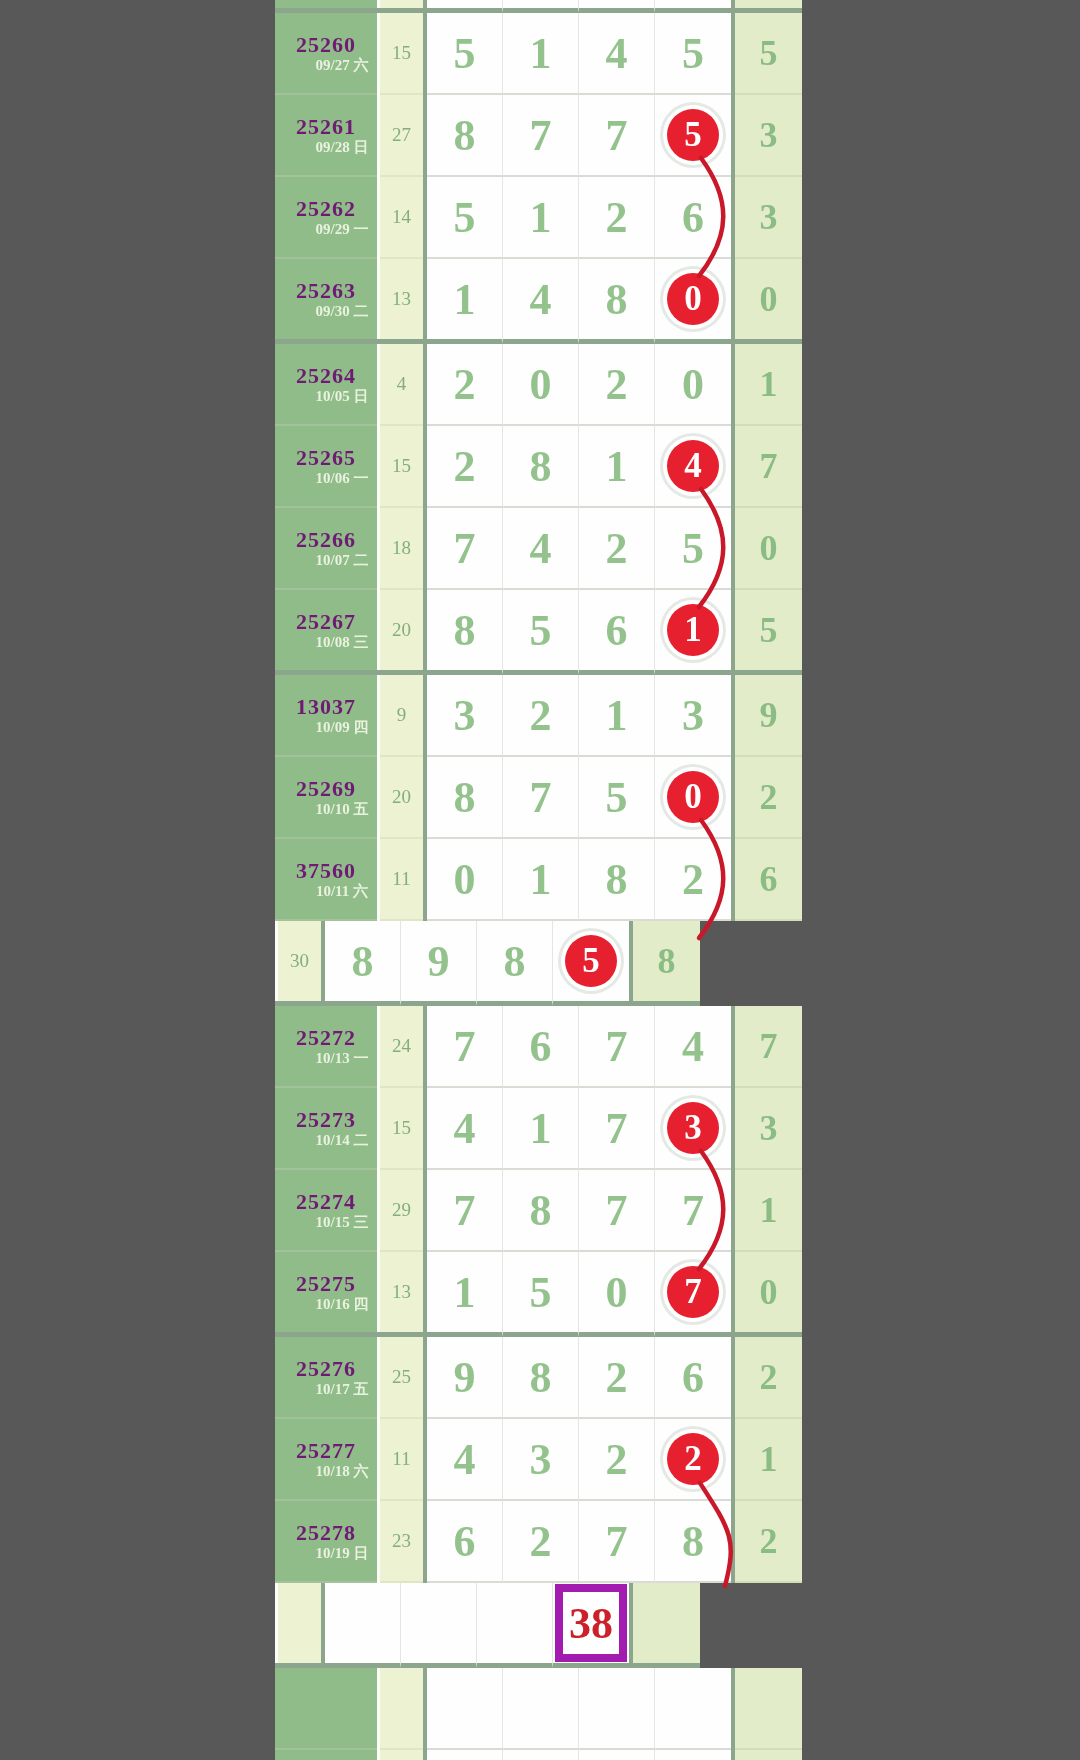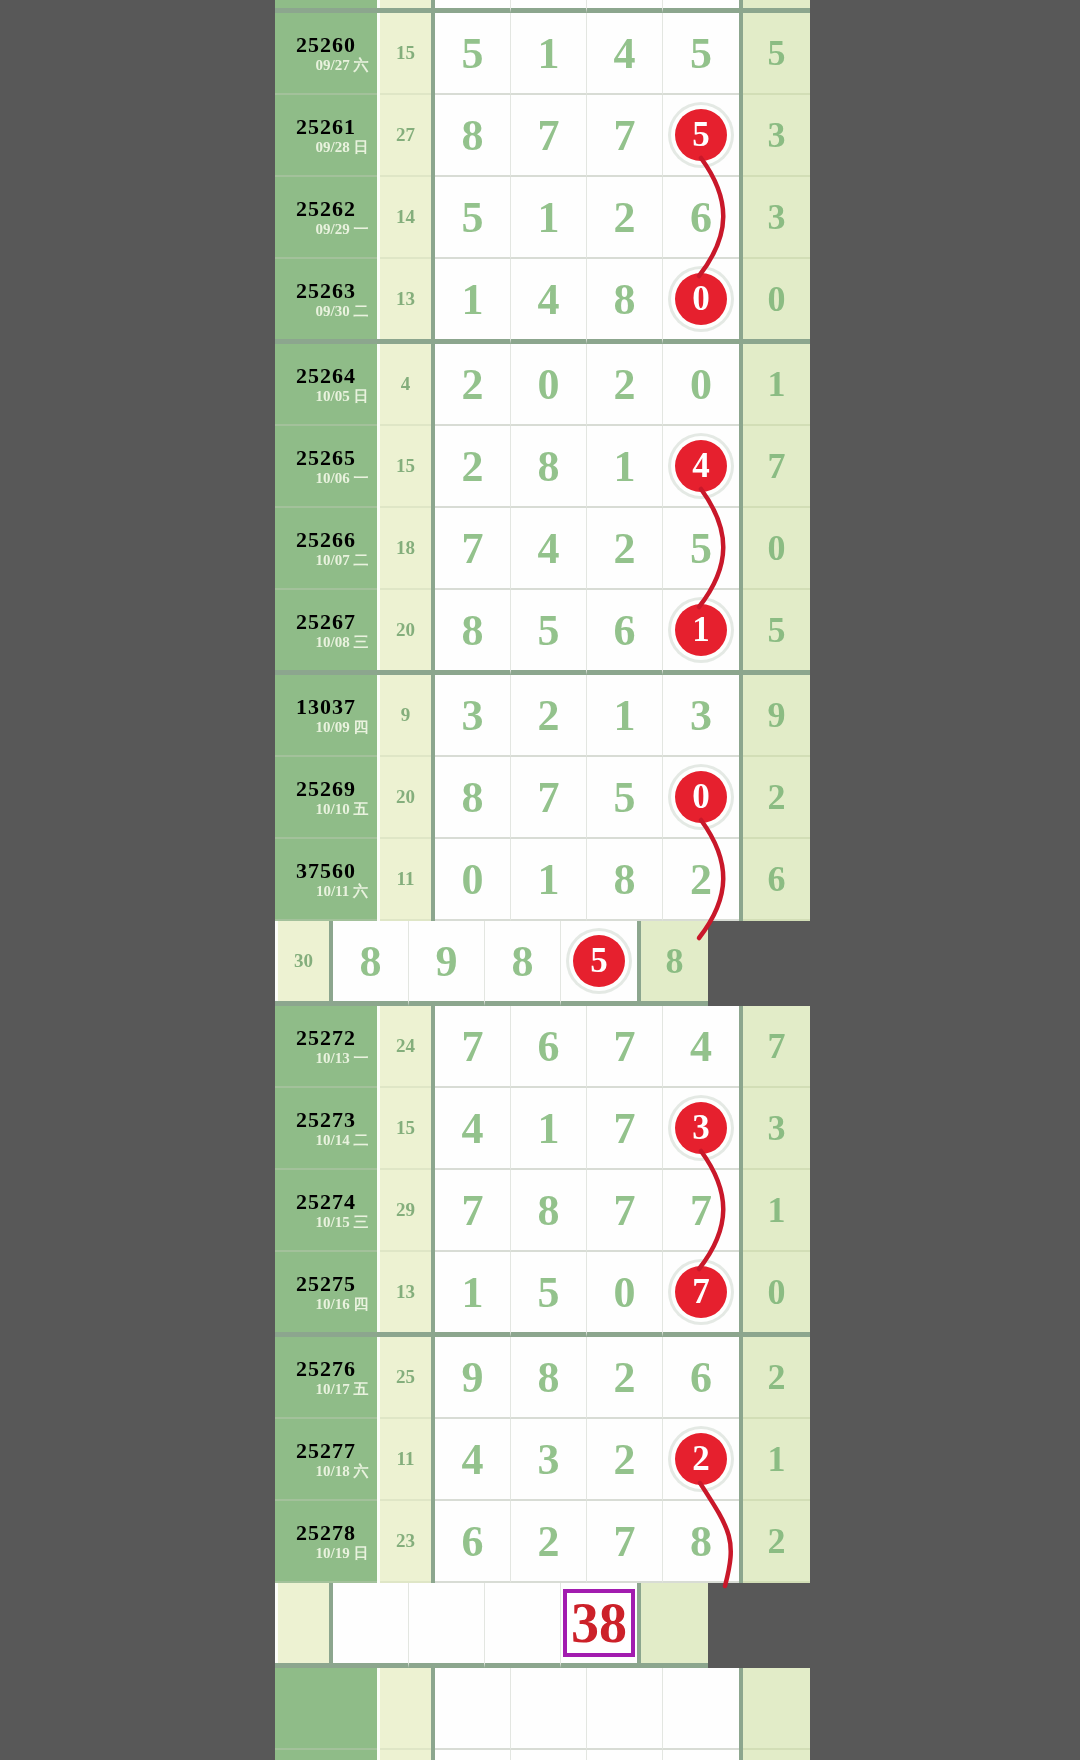--- a/index.html
+++ b/index.html
@@ -12,55 +12,55 @@
   .table-wrap{position:absolute;left:275px;top:0;width:527px;height:1760px;}
   .rows{position:relative;z-index:1;}
   .row{display:flex;width:527px;height:82px;}
   .row.partial-top{height:13px;}
   .row.partial-bottom{height:10px;}
   .cell{height:100%;box-sizing:border-box;flex:0 0 auto;
         display:flex;align-items:center;justify-content:center;}
   
   .c-label{width:102px;background:#8fbc88;flex-direction:column;gap:1px;}
   .c-sliver{width:3px;background:#fbfdf8;}
-  .c-count{width:51px;background:#edf2d2;color:#84ae7c;font-weight:700;font-size:19px;}
+  .c-count{width:43px;background:#edf2d2;color:#84ae7c;font-weight:400;font-size:19px;}
   .c-sep{width:4px;background:#8ca68e;}
   .c-num{width:76px;background:#fefefe;color:#93c28c;font-weight:700;font-size:44px;
          border-right:1px solid #e3e6e1;}
   .c-num.n4{border-right:none;}
   .c-res{width:67px;background:#e2ecc8;color:#8bbc83;font-weight:700;font-size:36px;}
   
   .row.data .c-label{border-bottom:2px solid #a3c19b;}
   .row.data .c-sliver{border-bottom:2px solid #fbfdf8;}
   .row.data .c-count{border-bottom:2px solid #dfe6c6;}
   .row.data .c-sep{border-bottom:2px solid #8ca68e;}
   .row.data .c-num{border-bottom:2px solid #d8dcd5;}
   .row.data .c-res{border-bottom:2px solid #d2deb6;}
   
   .row.group-end{height:85px;}
   .row.group-end .cell,
   .row.partial-top .cell{border-bottom:5px solid #8ca68e;}
   .row.partial-bottom .cell{border-bottom:none;}
   
-  .draw-id{font-size:22px;font-weight:700;color:#000000;letter-spacing:1px;line-height:1.05;}
+  .draw-id{font-size:22px;font-weight:700;color:#701a75;letter-spacing:1px;line-height:1.05;}
   .draw-date{font-size:15px;font-weight:700;color:#e9f2de;line-height:1.1;padding-left:32px;}
   
   .circle{
     width:52px;height:52px;border-radius:50%;
     background:#e6202e;color:#ffffff;
     font-size:35px;font-weight:700;
     display:flex;align-items:center;justify-content:center;
     box-shadow:0 0 0 4px rgba(255,255,255,.96),0 0 0 7px rgba(170,185,170,.30);
     position:relative;z-index:10;
   }
   
   .box38{
-    width:72px;height:68px;box-sizing:border-box;
-    background:#ffffff;border:4px solid #a21caf;
-    color:#cc2129;font-size:56px;font-weight:700;
+    width:72px;height:78px;box-sizing:border-box;
+    background:#ffffff;border:8px solid #a21caf;
+    color:#cc2129;font-size:44px;font-weight:700;
     display:flex;align-items:center;justify-content:center;
     position:relative;z-index:9;
   }
   svg.curves{position:absolute;left:0;top:0;z-index:5;pointer-events:none;overflow:visible;}
 </style>
 </head>
 <body>
 
 <div class="canvas">
   <div class="table-wrap">

